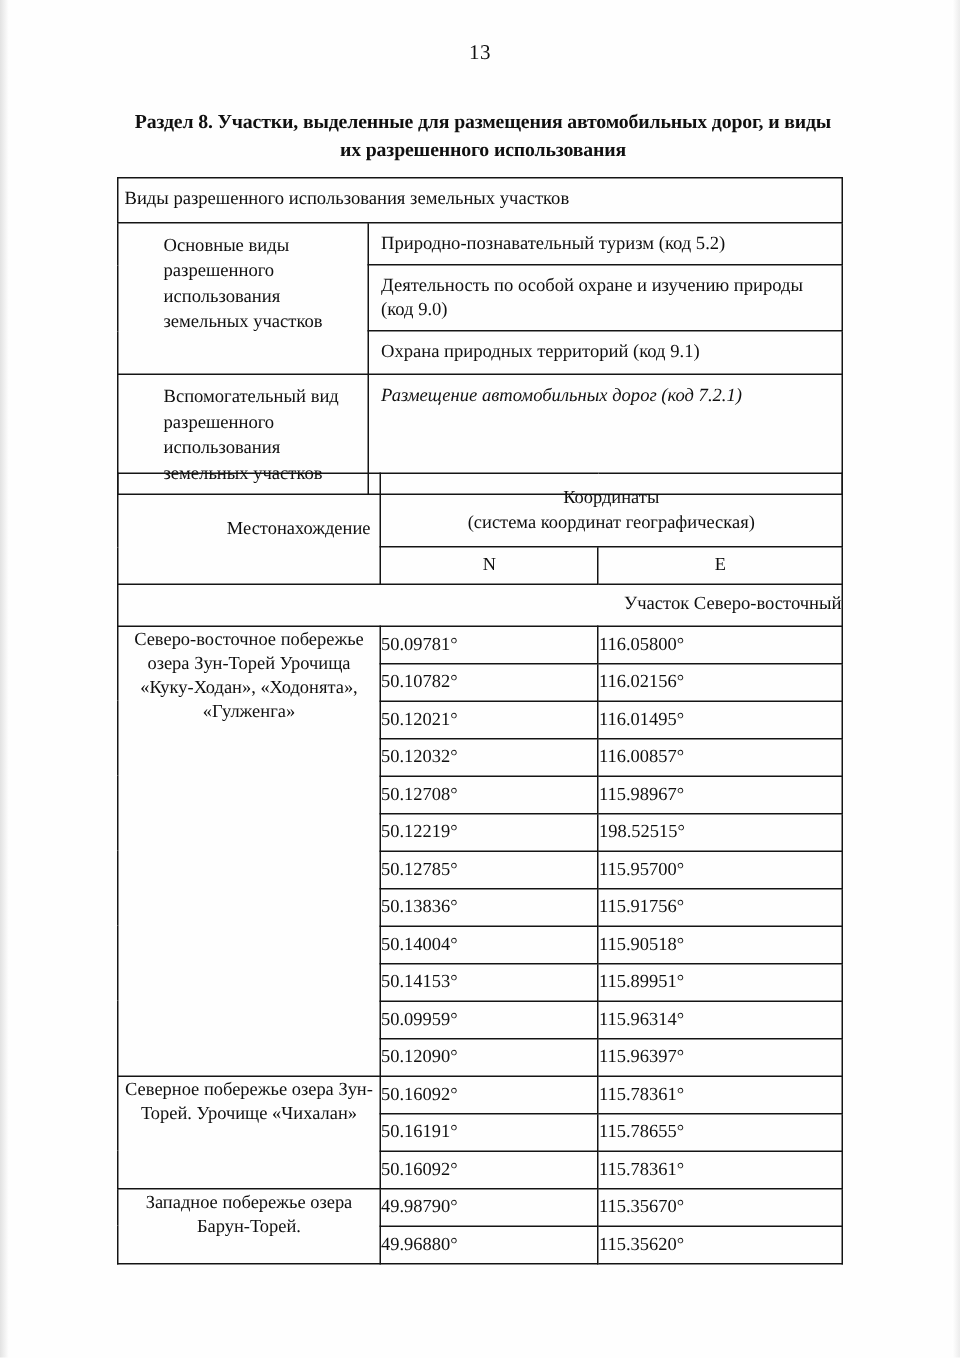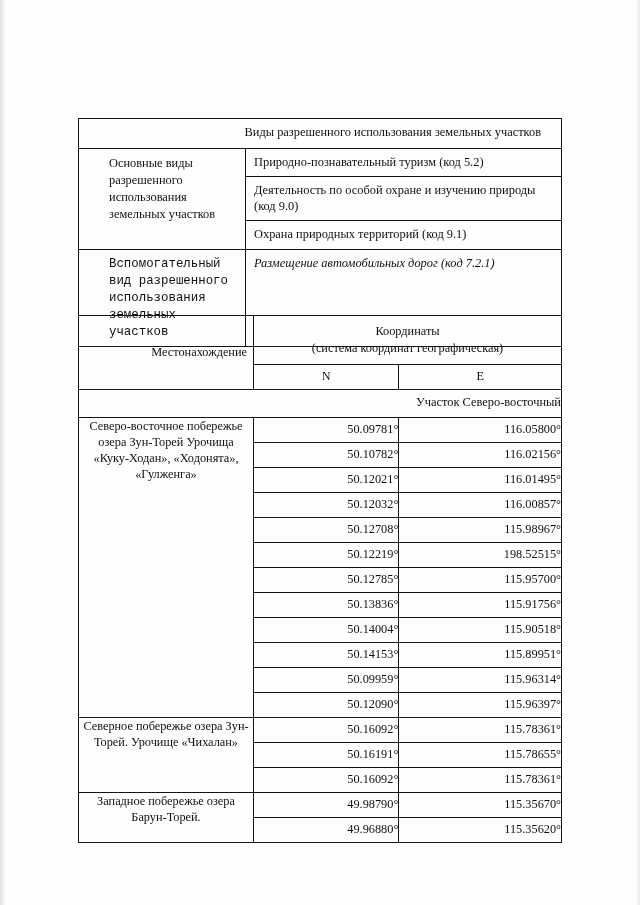--- a/index.html
+++ b/index.html
@@ -71,21 +71,21 @@
     border-collapse: collapse;
     font-size: 12.4px;
     line-height: 15.6px;
   }
   .table-uses td {
     border: 1px solid #141414;
     padding: 5px 8px 5px 8px;
     vertical-align: top;
   }
   .table-uses td.head-cell {
-    text-align: right;
+    text-align: left;
     padding: 6px 20px 7px 4px;
     margin-top: 17px;
   }
   .table-uses td.group-label {
     width: 128px;
     vertical-align: top;
     line-height: 17px;
     padding-top: 6px;
     padding-left: 30px;
   }
@@ -136,52 +136,54 @@
     font-size: 12.4px;
   }
 
   .place-cell {
     text-align: center;
     vertical-align: top;
     padding: 6px 6px 6px 6px;
     line-height: 16.2px;
   }
   .coord-cell {
-    text-align: right;
+    text-align: left;
     height: 24px;
     padding: 2px 0 3px 0;
   }
 </style>
 </head>
 <body>
 
 <div class="page">
 
   <div class="scan-edge-left"></div>
   <div class="scan-edge-right"></div>
 
-
+  <div class="page-number">13</div>
+
+  <div class="doc-title">Раздел 8. Участки, выделенные для размещения автомобильных дорог, и виды их разрешенного использования</div>
 
   <table class="table-uses">
     <tbody>
       <tr>
         <td class="head-cell" colspan="2">Виды разрешенного использования земельных участков</td>
       </tr>
       <tr>
         <td class="group-label" rowspan="3">Основные виды разрешенного использования земельных участков</td>
         <td class="use-item">Природно-познавательный туризм (код 5.2)</td>
       </tr>
       <tr>
         <td class="use-item">Деятельность по особой охране и изучению природы (код 9.0)</td>
       </tr>
       <tr>
         <td class="use-item">Охрана природных территорий (код 9.1)</td>
       </tr>
       <tr>
-        <td class="group-label" style="height:66px;font-family:Liberation Mono, monospace;">Вспомогательный вид разрешенного использования земельных участков</td>
+        <td class="group-label" style="height:66px;">Вспомогательный вид разрешенного использования земельных участков</td>
         <td class="use-item" style="vertical-align:top;font-style:italic;">Размещение автомобильных дорог (код 7.2.1)</td>
       </tr>
     </tbody>
   </table>
 
   <table class="table-coords">
     <thead>
       <tr>
         <th class="col-place" rowspan="2">Местонахождение</th>
         <th class="col-coord-group" colspan="2">

